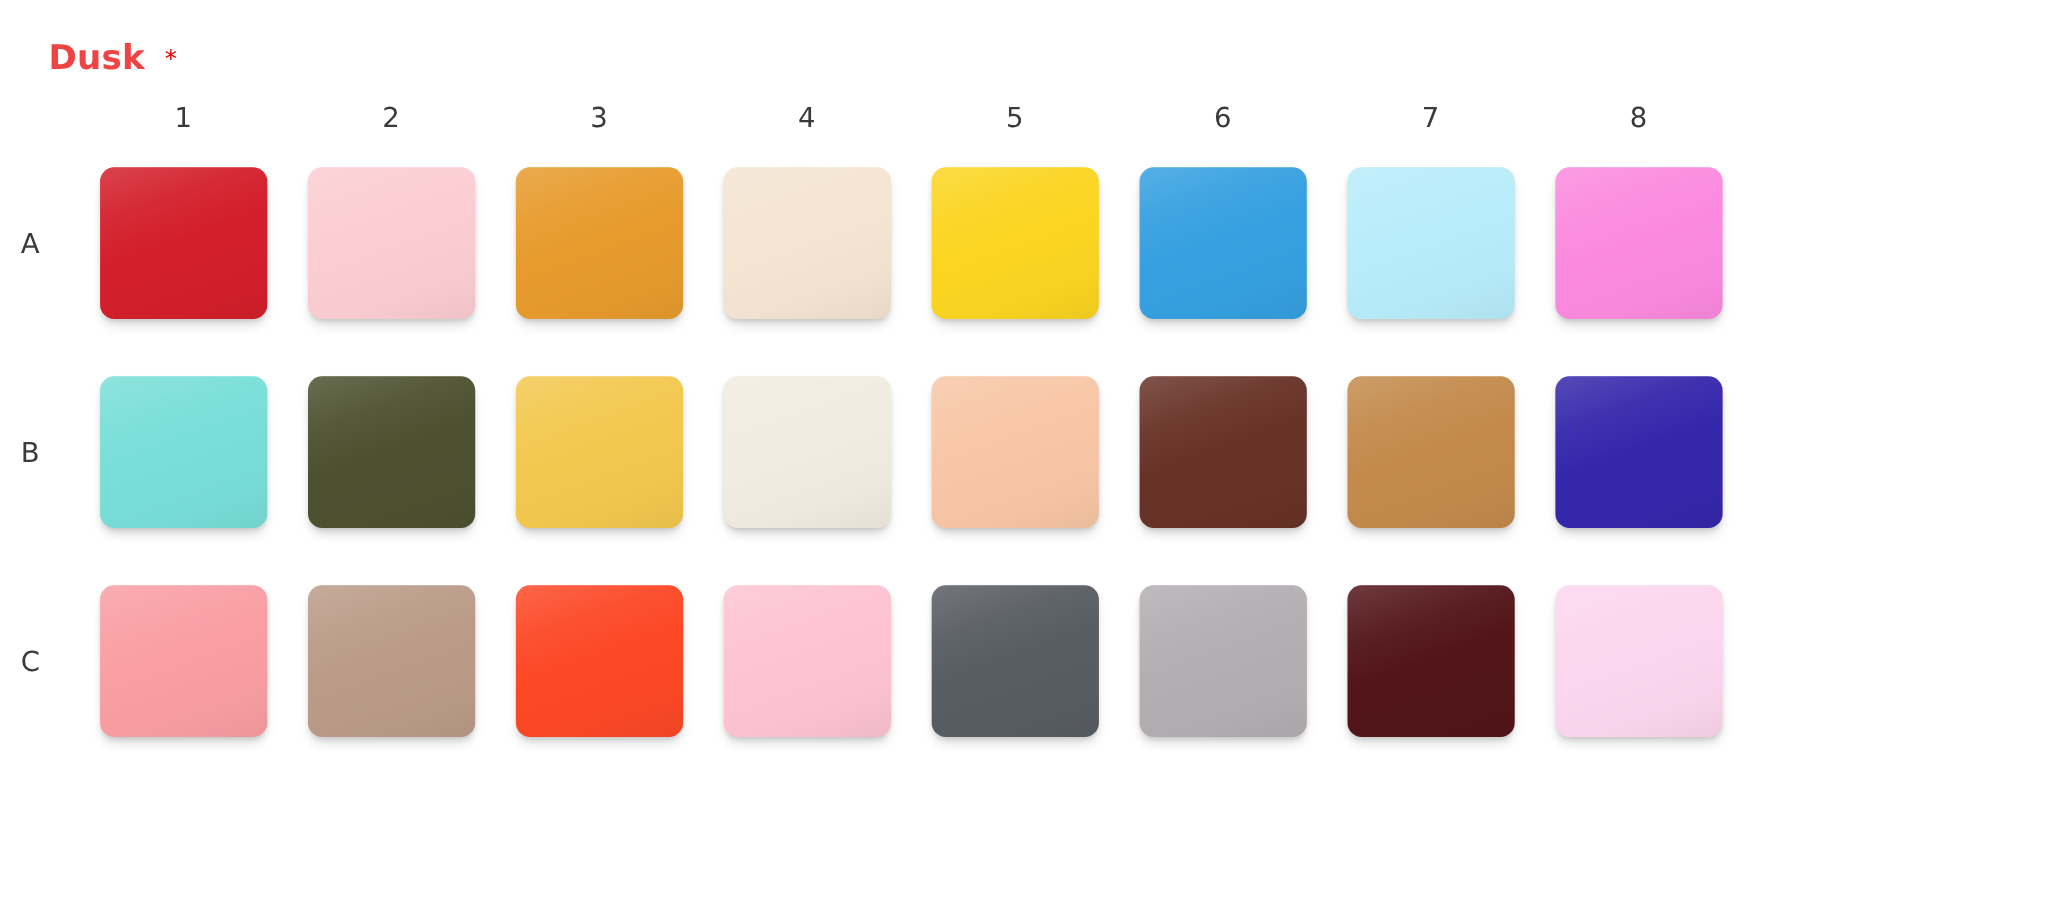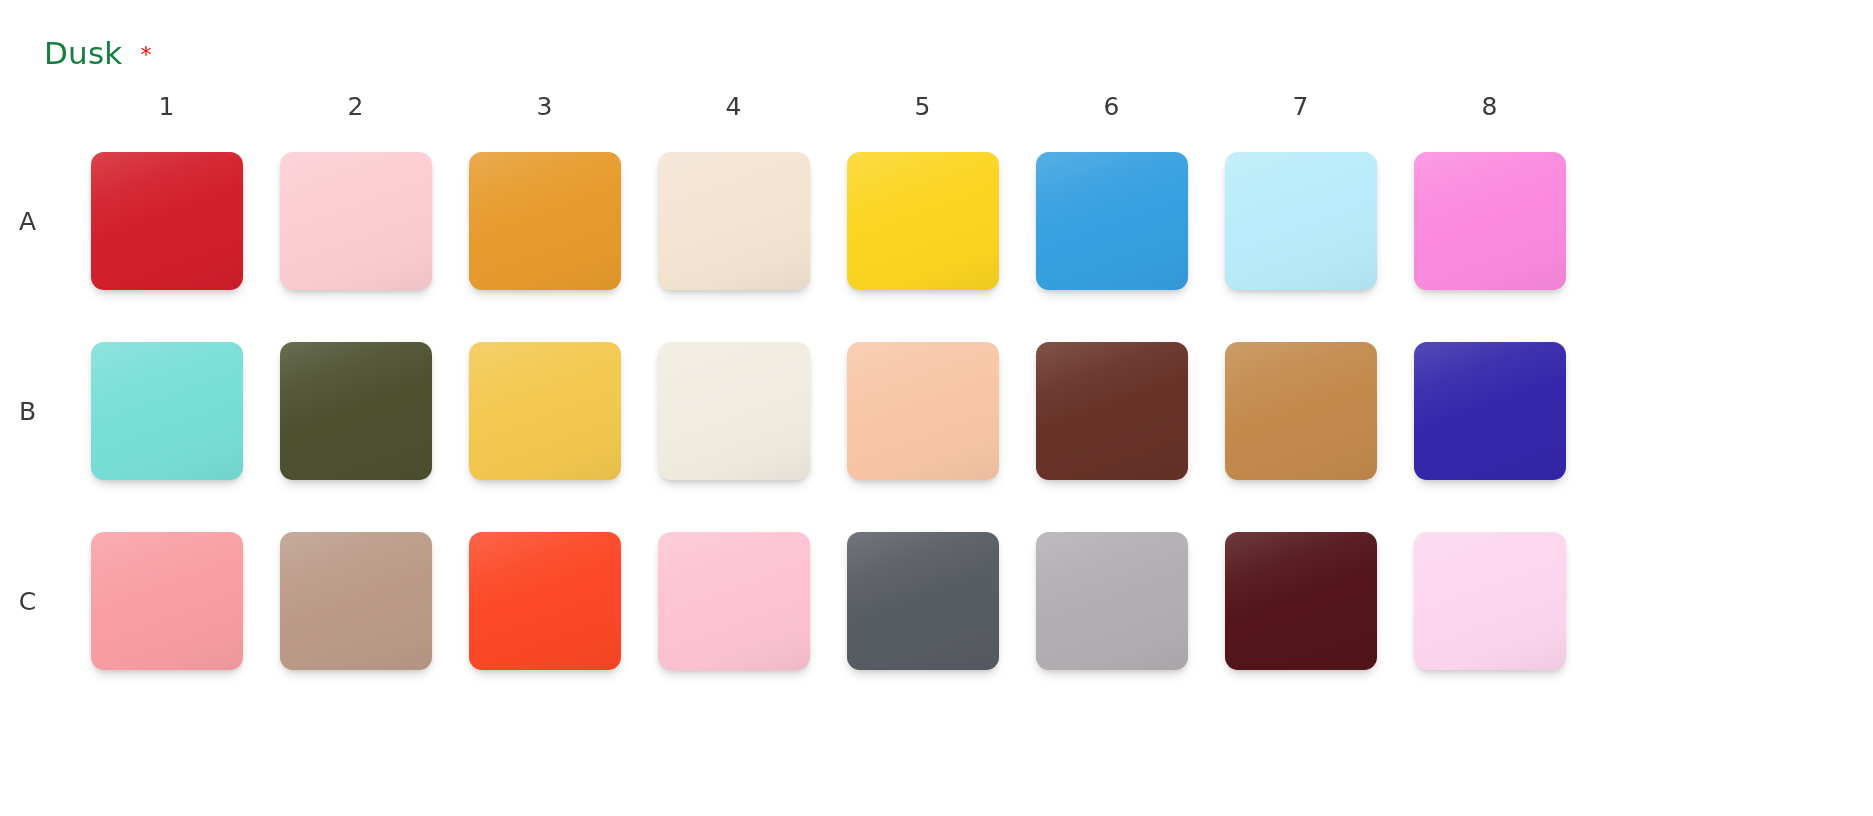--- a/index.html
+++ b/index.html
@@ -24,22 +24,22 @@
   .title-row {
     position: absolute;
     left: 44px;
     top: 38px;
     display: flex;
     align-items: baseline;
     gap: 18px;
   }
   .title-text {
     font-size: 31px;
-    font-weight: 400;
-    color: #15803d;
+    font-weight: 700;
+    color: #ef4444;
     letter-spacing: 0.2px;
     line-height: 1;
   }
   .title-asterisk {
     font-size: 22px;
     color: #ee0000;
     line-height: 1;
     position: relative;
     top: -2px;
   }

